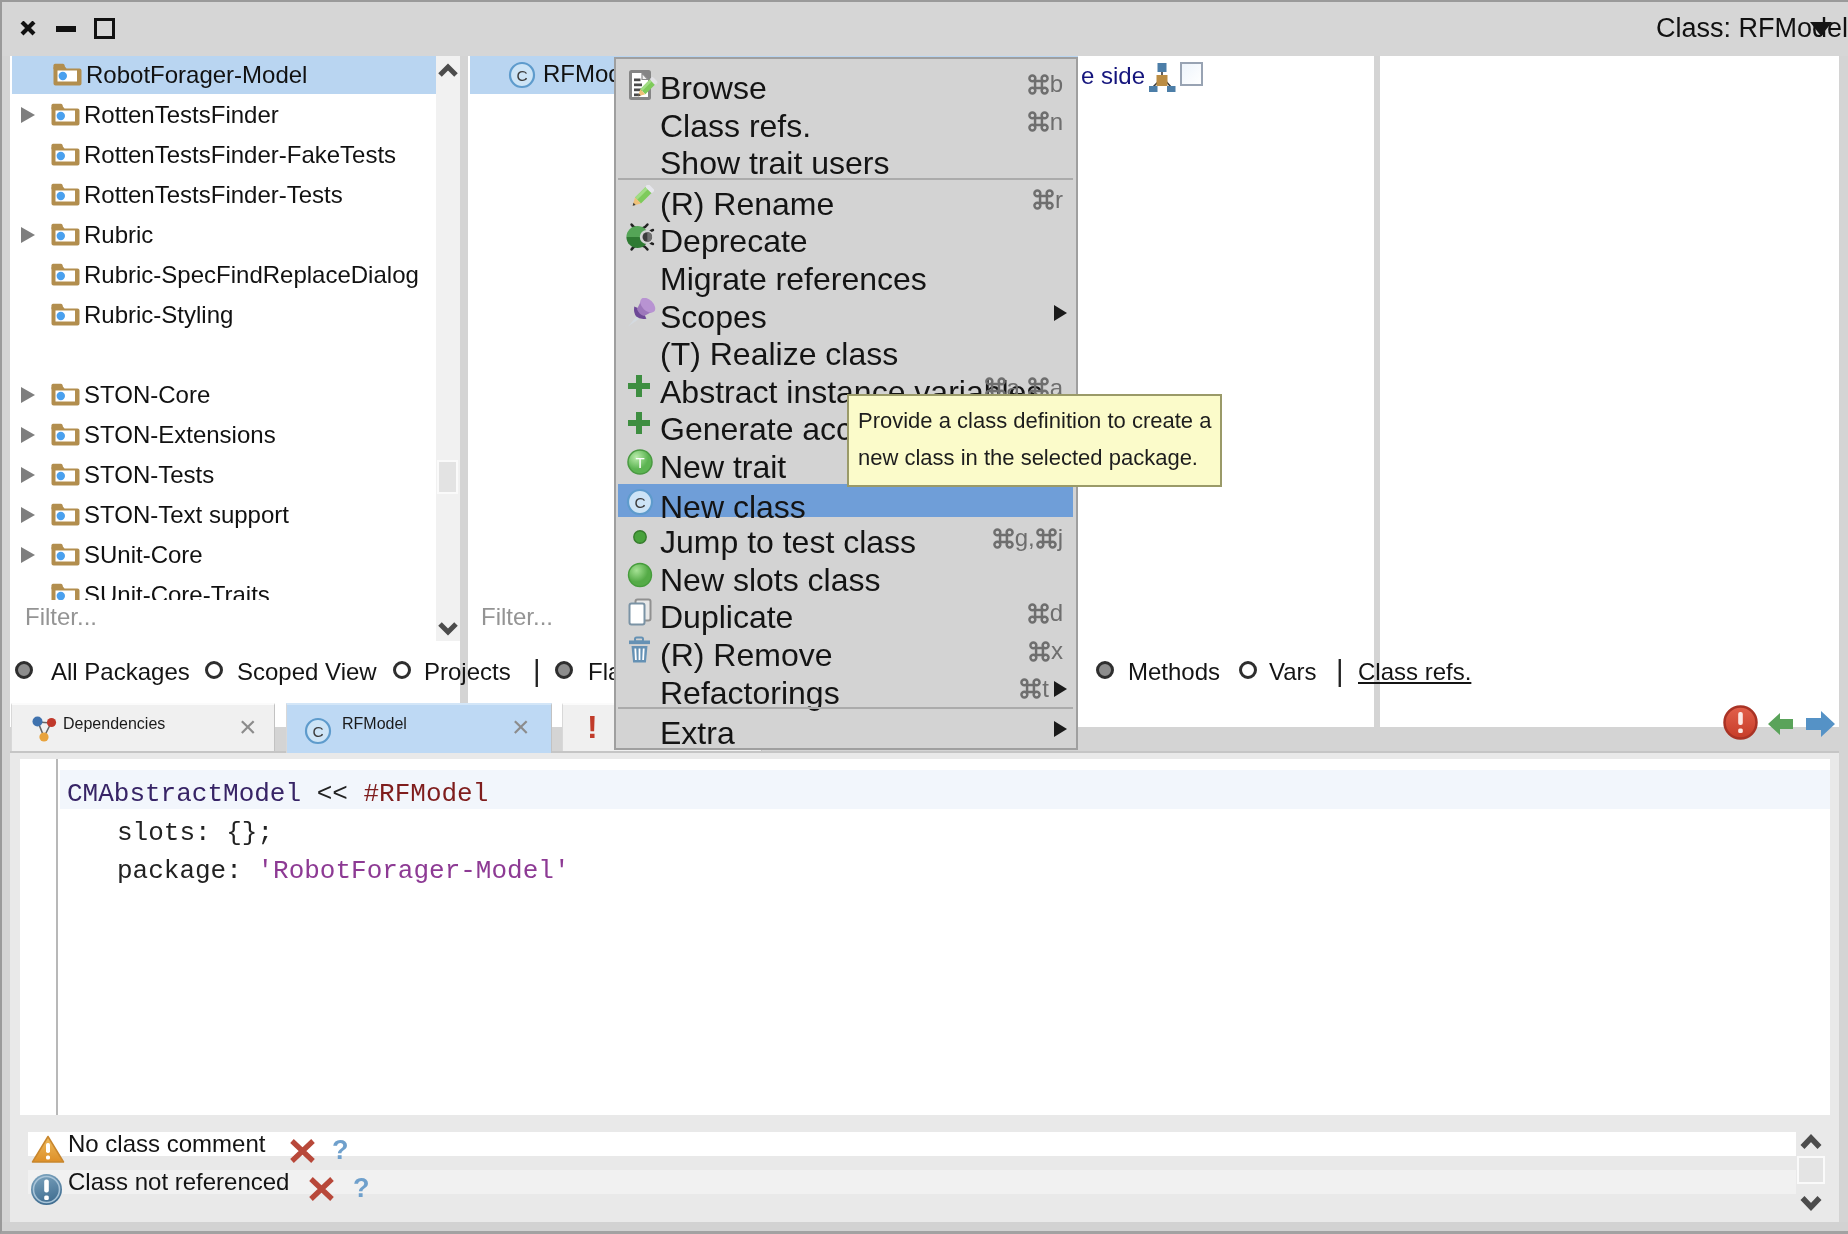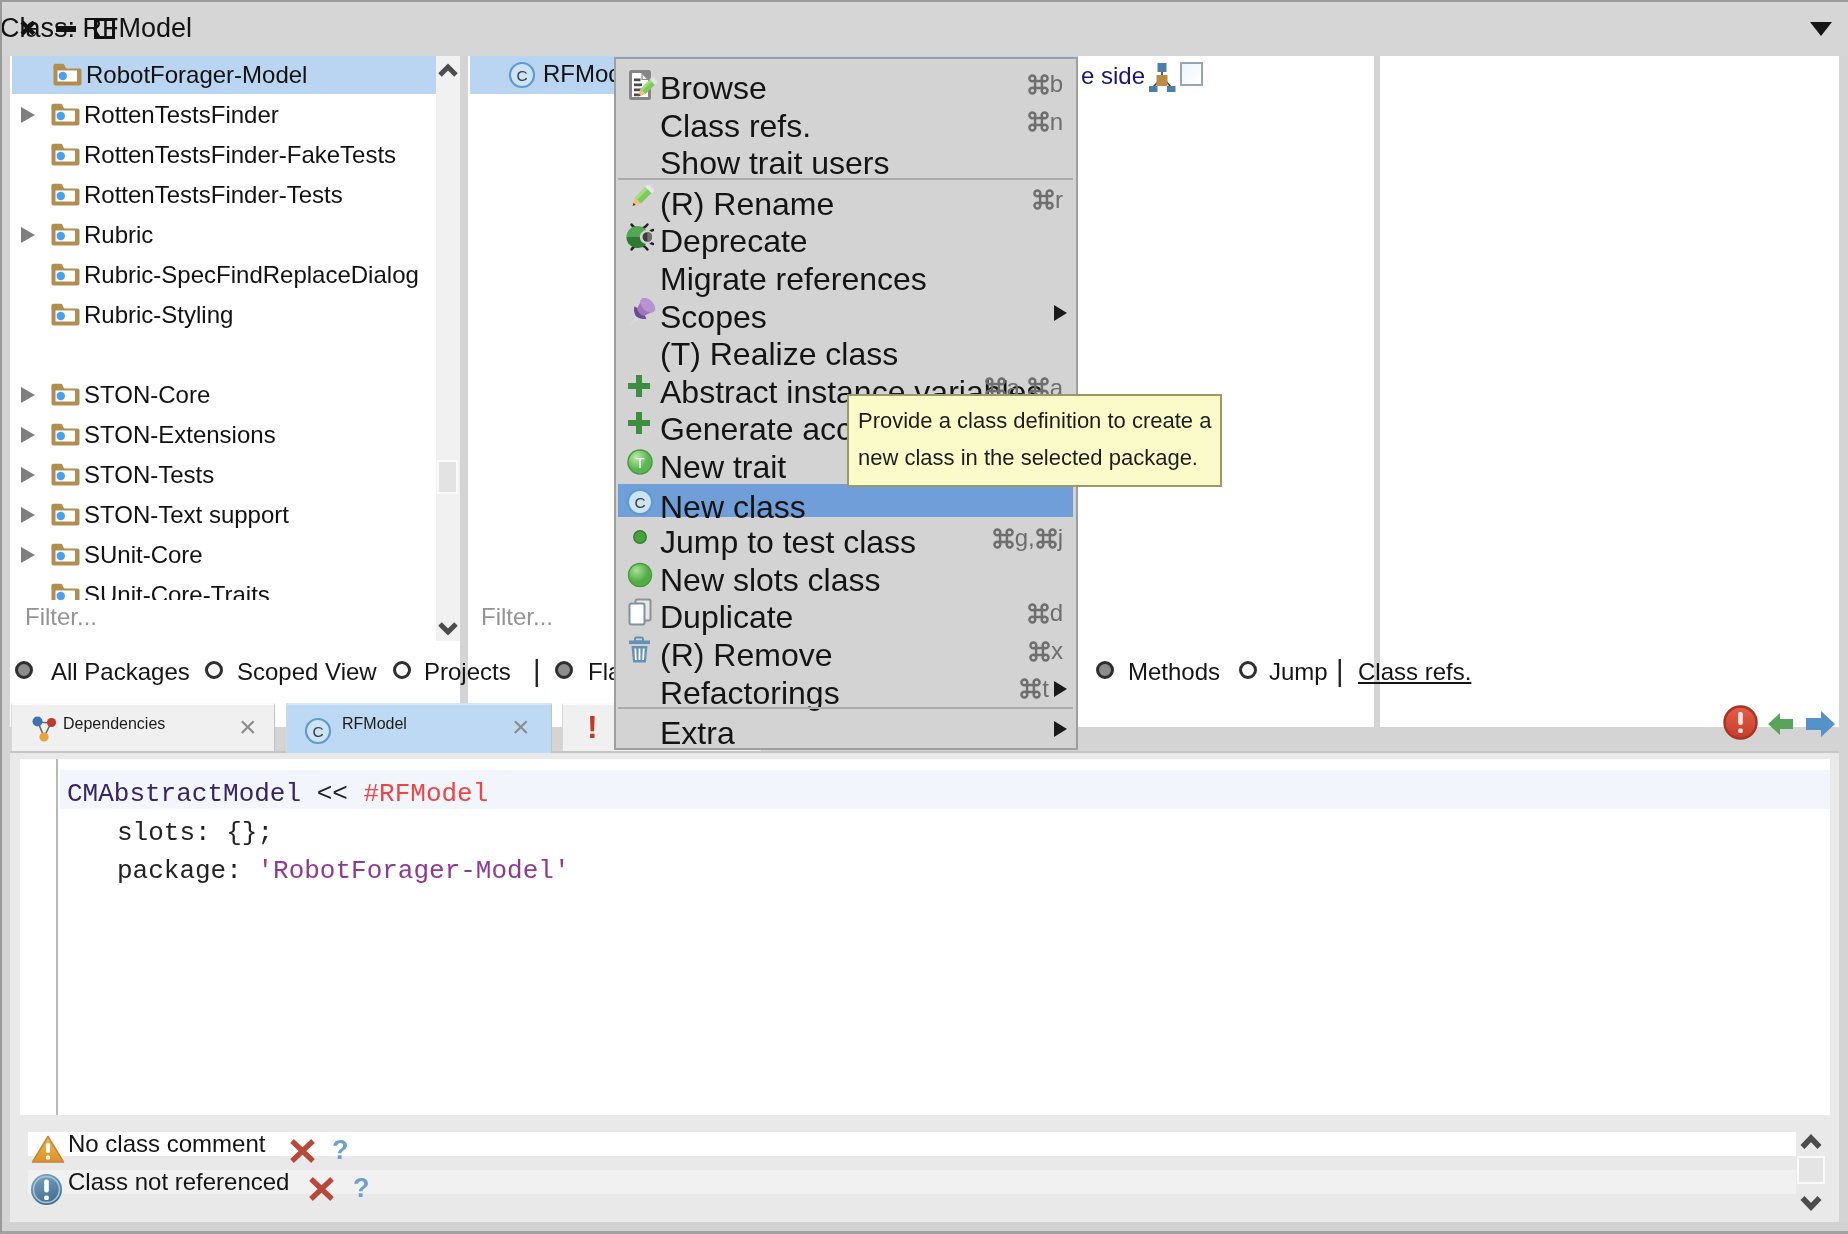--- a/index.html
+++ b/index.html
@@ -3,21 +3,21 @@
 * { margin:0; padding:0; box-sizing:border-box; }
 html,body { width:1848px; height:1234px; overflow:hidden; }
 body { font-family:"Liberation Sans", sans-serif; background:#d4d4d4; position:relative; }
 #winborder { position:absolute; top:0; left:0; width:1848px; height:1234px; z-index:99;
   border-top:2px solid #9a9a9a; border-left:2px solid #9a9a9a; border-bottom:3px solid #a2a2a2; pointer-events:none; }
 #bottomstrip { position:absolute; left:0; top:1222px; width:1848px; height:12px; background:#d2d2d2; }
 .abs { position:absolute; }
 .panel { position:absolute; background:#fff; top:56px; height:671px; }
 
 #titlebar { position:absolute; top:0; left:0; width:1848px; height:56px; background:#d6d6d6; }
-#title { position:absolute; top:13px; left:0; width:1848px; text-align:left; font-size:27px; color:#111; }
+#title { position:absolute; top:13px; left:0; width:1848px; text-align:right; font-size:27px; color:#111; }
 
 #pleft { left:10px; width:450px; }
 .lrow { position:absolute; left:0; width:426px; height:40px; font-size:24px; color:#111; }
 .lrow.sel { background:#b9d5f1; left:2px; width:434px; height:38px; }
 .lrow span { position:absolute; left:74px; top:5px; white-space:nowrap; }
 .lrow .fold { position:absolute; left:41px; top:7px; }
 .tri { position:absolute; left:11px; top:11px; width:0; height:0; border-left:14px solid #7e7e7e; border-top:8px solid transparent; border-bottom:8px solid transparent; }
 #pleft .clip { position:absolute; top:0; left:0; width:450px; height:544px; overflow:hidden; }
 #lfilter { position:absolute; left:15px; top:547px; font-size:24px; color:#949494; }
 
@@ -251,21 +251,21 @@
 <div class="radio" style="left:205px"></div>
 <div class="rlabel" style="left:237px">Scoped View</div>
 <div class="radio" style="left:393px"></div>
 <div class="rlabel" style="left:424px">Projects</div>
 <div class="vbar" style="left:533px">|</div>
 <div class="radio on" style="left:555px"></div>
 <div class="rlabel" style="left:588px">Flat Groups</div>
 <div class="radio on" style="left:1096px"></div>
 <div class="rlabel" style="left:1128px">Methods</div>
 <div class="radio" style="left:1239px"></div>
-<div class="rlabel" style="left:1269px">Jump</div>
+<div class="rlabel" style="left:1269px">Vars</div>
 <div class="vbar" style="left:1336px">|</div>
 <div class="rlabel" style="left:1358px;text-decoration:underline">Class refs.</div>
 
 <div id="tabline"></div>
 <div class="tab" style="left:11px;width:264px">
   <svg class="abs" style="left:19px;top:11px" width="27" height="27" viewBox="0 0 27 27">
     <path d="M7 6 L20 7 M7 6 L13 21 M20 7 L13 21" stroke="#666" stroke-width="1.6"></path>
     <circle cx="6.5" cy="5.5" r="5" fill="#3f72ae"></circle>
       <circle cx="20.5" cy="6.5" r="4.6" fill="#c0392b"></circle>
       <circle cx="13" cy="21" r="4.6" fill="#e8a33d"></circle>
@@ -300,21 +300,21 @@
     <path d="M0 13 L12 2 V8 H25 V18 H12 V24 Z" fill="#5aa35a"></path>
   </svg>
 <svg class="abs" style="left:1806px;top:709px" width="29" height="30" viewBox="0 0 29 30">
     <path d="M29 15 L15 2 V9 H0 V21 H15 V28 Z" fill="#5592c6"></path>
   </svg>
 
 <div id="edframe">
   <div id="editor">
     <div id="curline"></div>
     <div id="gutterline"></div>
-    <div class="code" style="left:47px;top:20px"><span style="color:#372466">CMAbstractModel</span> &lt;&lt; <span style="color:#ef4444">#RFModel</span></div>
+    <div class="code" style="left:47px;top:20px"><span style="color:#372466">CMAbstractModel</span> &lt;&lt; <span style="color:#7f1d1d">#RFModel</span></div>
     <div class="code" style="left:97px;top:58.5px">slots: {};</div>
     <div class="code" style="left:97px;top:97px">package: <span style="color:#8d3a94">'RobotForager-Model'</span></div>
   </div>
   <div id="status">
     <div class="srow" style="top:0">
       <svg class="abs" style="left:3px;top:3px" width="34" height="29" viewBox="0 0 34 29">
         <defs>
             <linearGradient id="wg" x1="0" y1="0" x2="0" y2="1">
               <stop offset="0" stop-color="#eebb5e"></stop>
               <stop offset="1" stop-color="#dd8f27"></stop>

